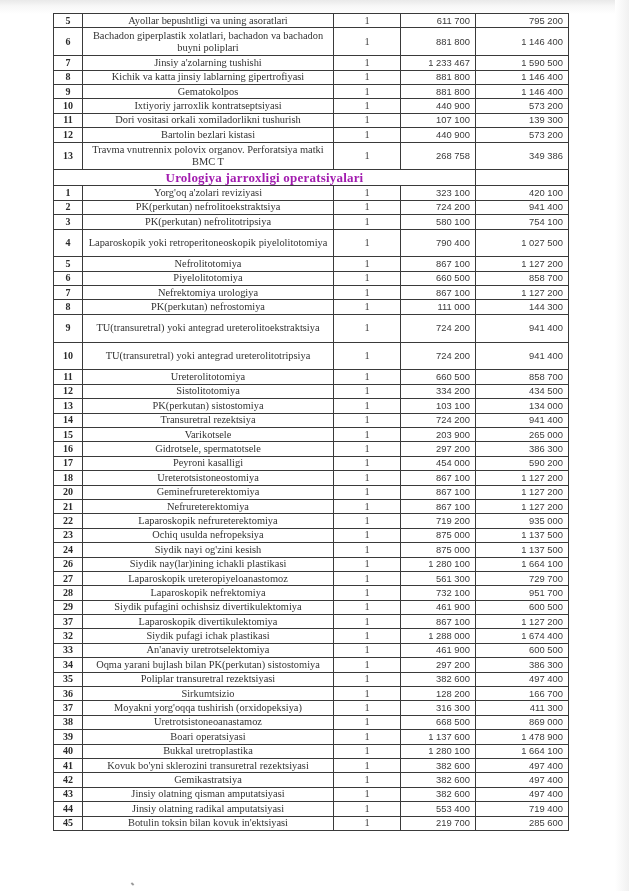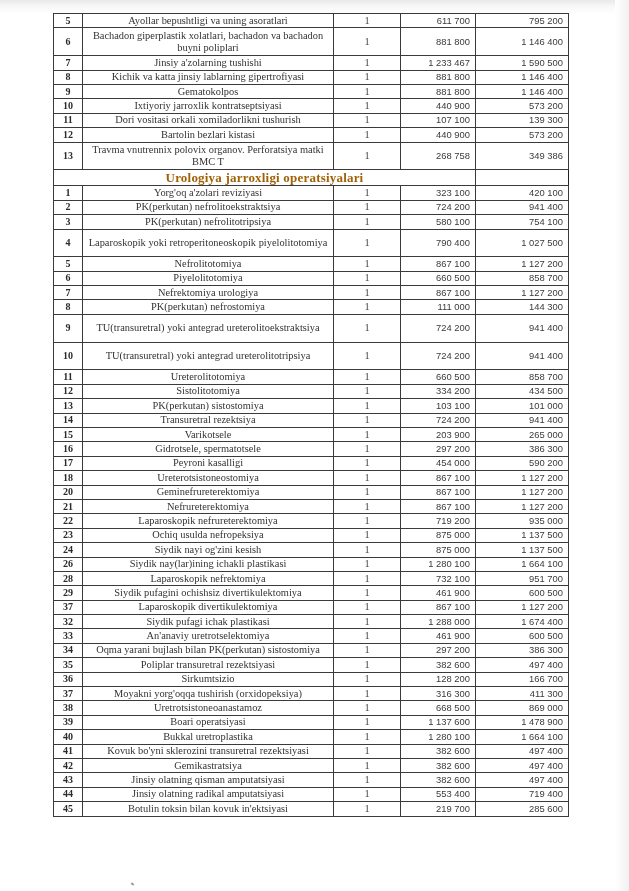--- a/index.html
+++ b/index.html
@@ -65,21 +65,21 @@
     }
     .price-table tr.tall td {
       height: 26.8px;
     }
     .price-table tr.section td.section-title {
       text-align: center;
       font-weight: bold;
       font-size: 13px;
       height: 15px;
       letter-spacing: 0.2px;
-      color: #a16207;
+      color: #a21caf;
     }
     .price-table tr.section td.section-empty {
       border-right: 1.5px solid #222;
     }
     .col-no { width: 29px; }
     .col-name { width: 251px; }
     .col-qty { width: 67px; }
     .col-p1 { width: 75px; }
     .col-p2 { width: 93px; }
     .scan-mark {
@@ -259,21 +259,21 @@
         <td class="c-name">Sistolitotomiya</td>
         <td class="c-qty">1</td>
         <td class="c-p1">334 200</td>
         <td class="c-p2">434 500</td>
       </tr>
       <tr>
         <td class="c-no">13</td>
         <td class="c-name">PK(perkutan) sistostomiya</td>
         <td class="c-qty">1</td>
         <td class="c-p1">103 100</td>
-        <td class="c-p2">101 000</td>
+        <td class="c-p2">134 000</td>
       </tr>
       <tr>
         <td class="c-no">14</td>
         <td class="c-name">Transuretral rezektsiya</td>
         <td class="c-qty">1</td>
         <td class="c-p1">724 200</td>
         <td class="c-p2">941 400</td>
       </tr>
       <tr>
         <td class="c-no">15</td>
@@ -337,20 +337,27 @@
         <td class="c-qty">1</td>
         <td class="c-p1">875 000</td>
         <td class="c-p2">1 137 500</td>
       </tr>
       <tr>
         <td class="c-no">26</td>
         <td class="c-name">Siydik nay(lar)ining ichakli plastikasi</td>
         <td class="c-qty">1</td>
         <td class="c-p1">1 280 100</td>
         <td class="c-p2">1 664 100</td>
+      </tr>
+      <tr>
+        <td class="c-no">27</td>
+        <td class="c-name">Laparoskopik ureteropiyeloanastomoz</td>
+        <td class="c-qty">1</td>
+        <td class="c-p1">561 300</td>
+        <td class="c-p2">729 700</td>
       </tr>
       <tr>
         <td class="c-no">28</td>
         <td class="c-name">Laparoskopik nefrektomiya</td>
         <td class="c-qty">1</td>
         <td class="c-p1">732 100</td>
         <td class="c-p2">951 700</td>
       </tr>
       <tr>
         <td class="c-no">29</td>

